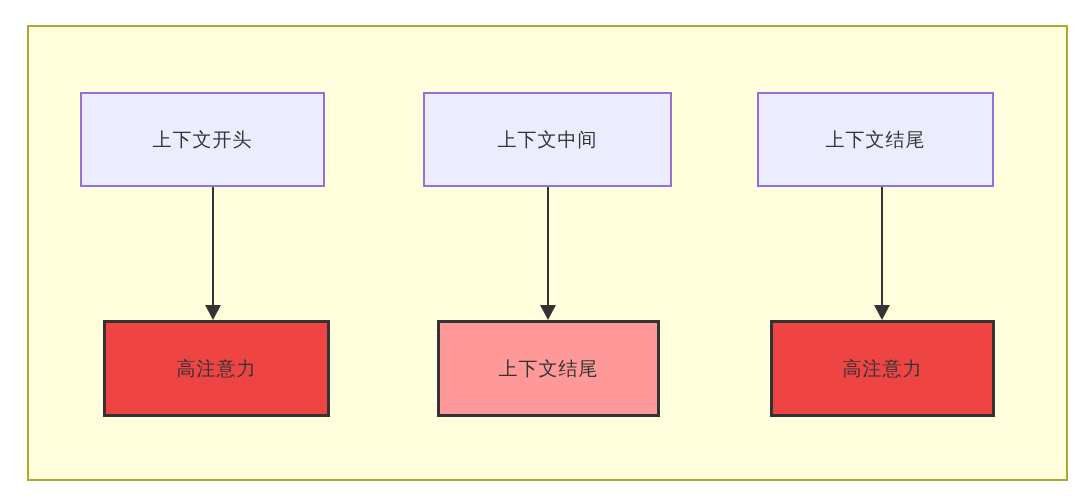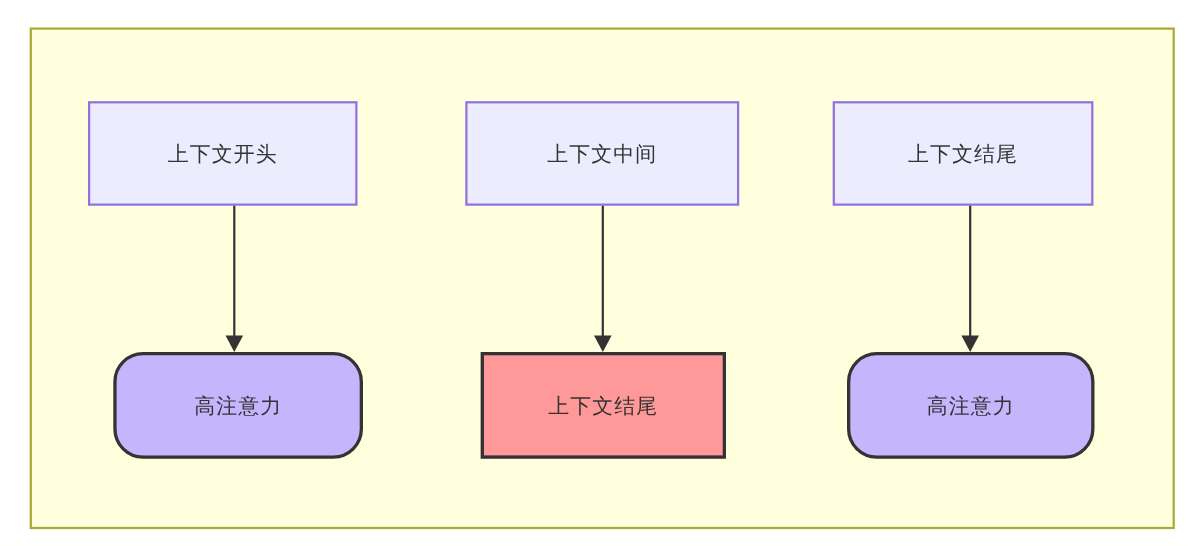--- a/index.html
+++ b/index.html
@@ -49,21 +49,21 @@
     background: #ececff;
     border: 2px solid #9370db;
     top: 92px;
     height: 95px;
   }
   .node.result {
     top: 320px;
     height: 97px;
     border: 3px solid #333333;
   }
-  .node.high { background: #c4b5fd; border-radius: 27px; }
+  .node.high { background: #ef4444; }
   .node.low  { background: #ff9999; }
 
   #ctx-start  { left: 80px;  width: 245px; }
   #ctx-middle { left: 423px; width: 249px; }
   #ctx-end    { left: 757px; width: 237px; }
 
   #res-1 { left: 103px; width: 227px; }
   #res-2 { left: 437px; width: 223px; }
   #res-3 { left: 770px; width: 225px; }
 

